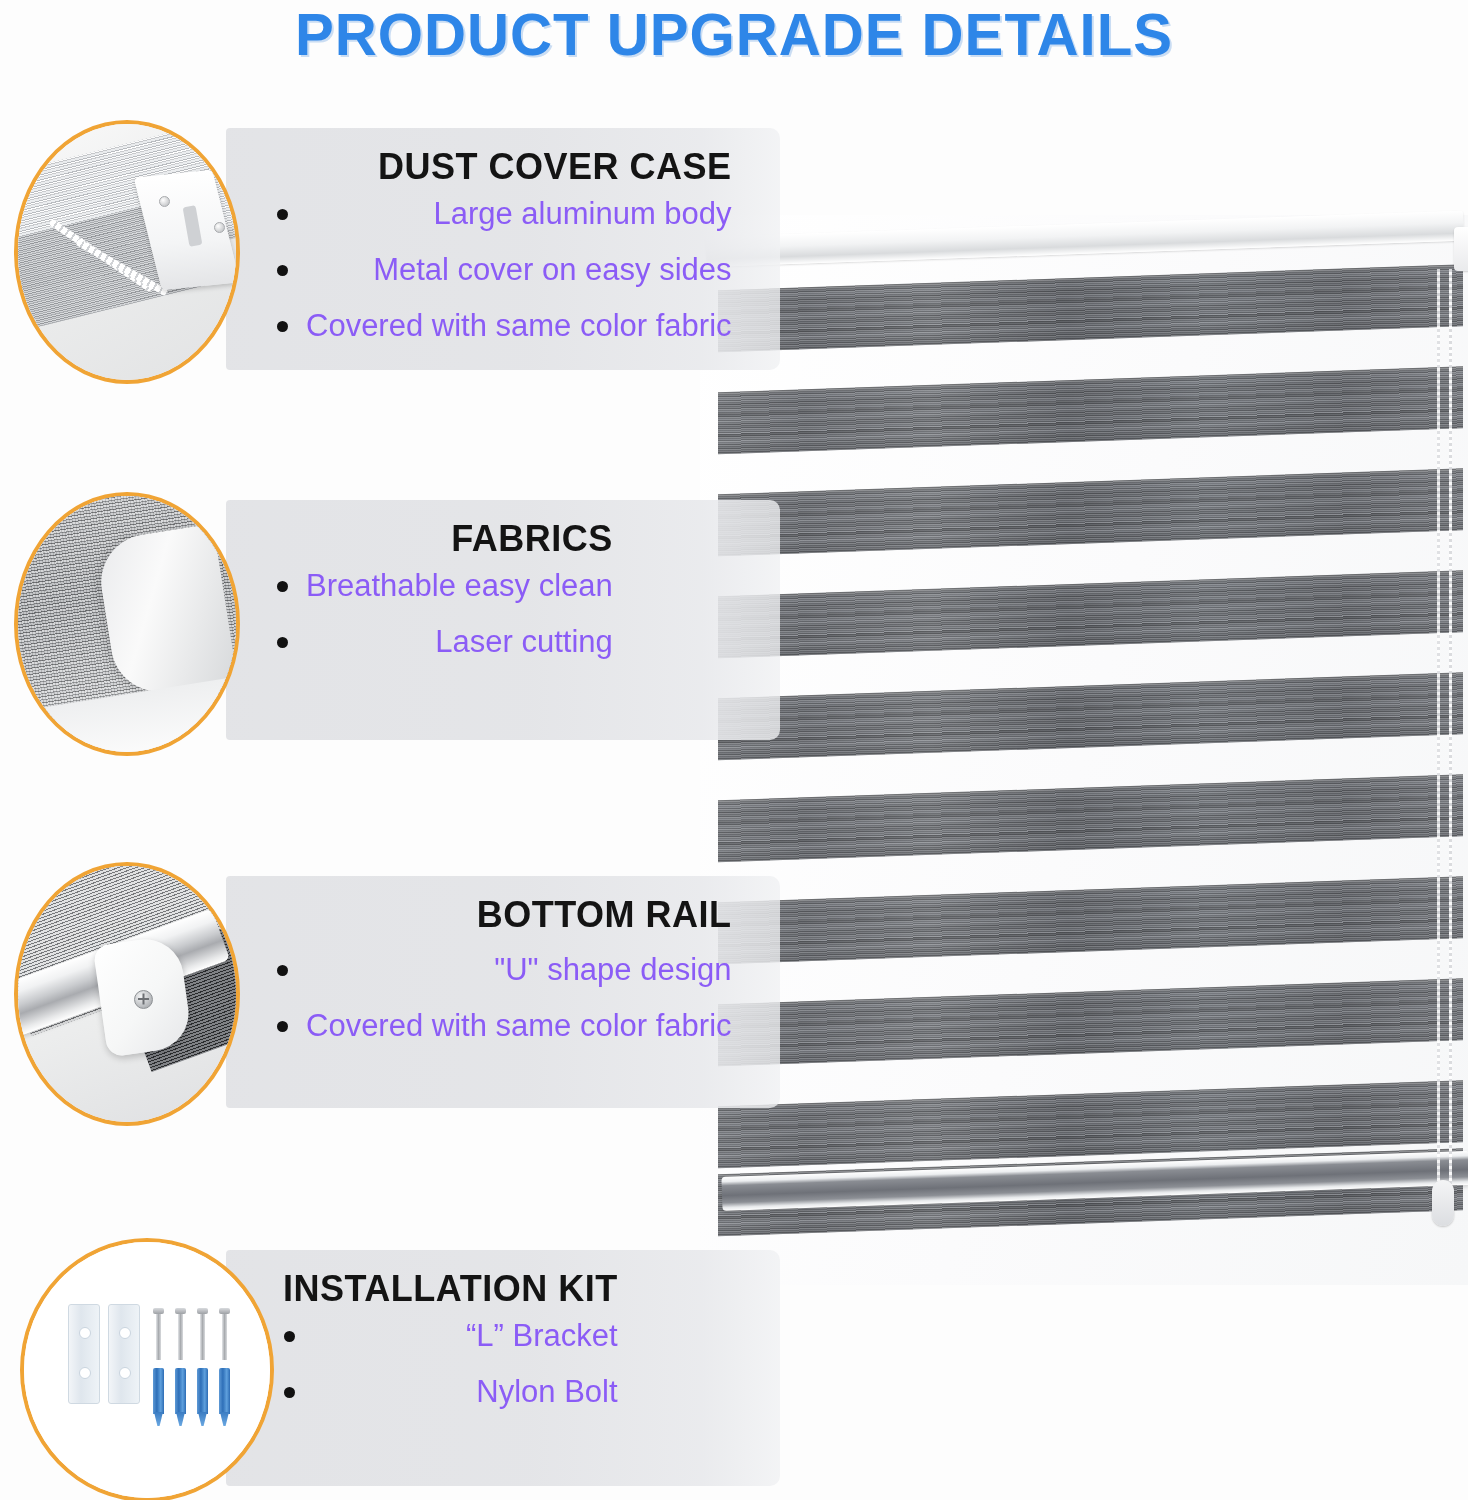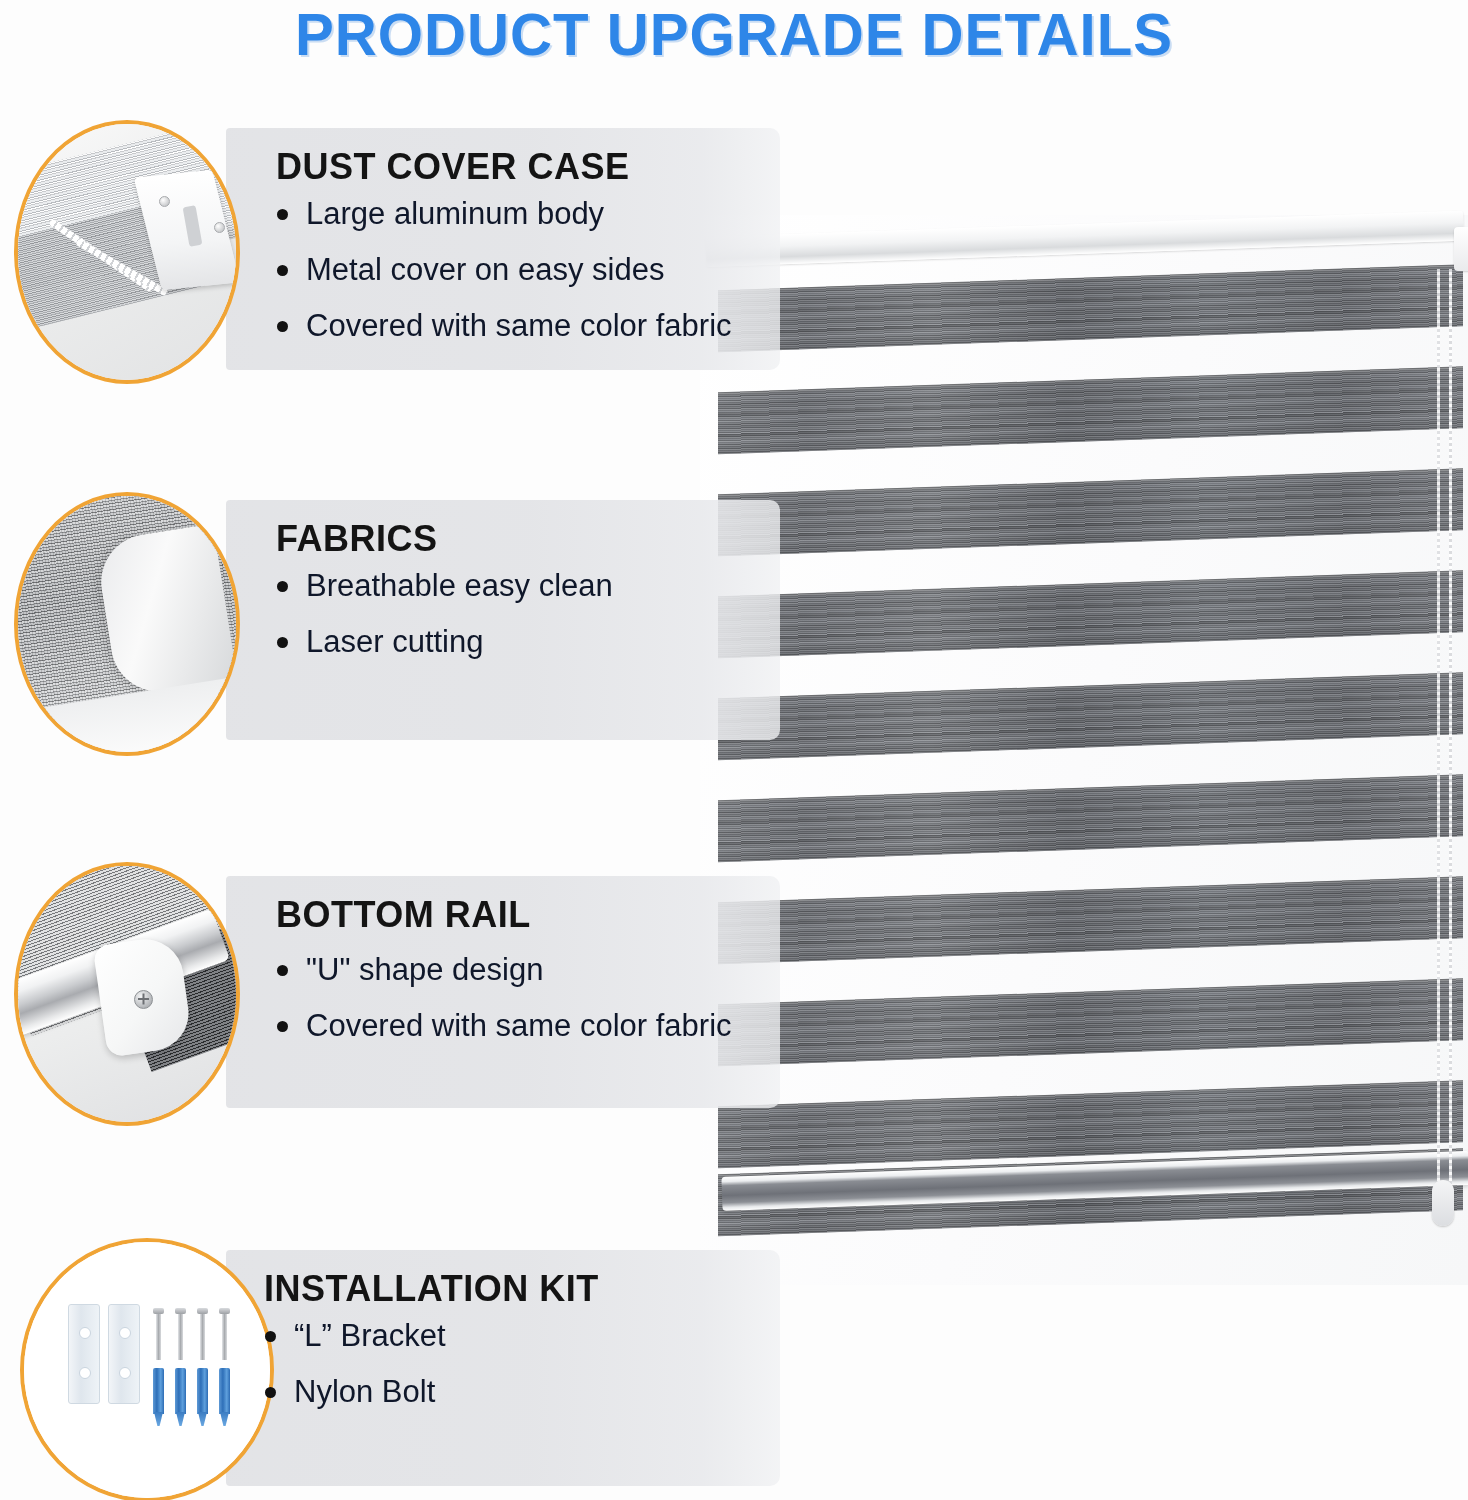--- a/index.html
+++ b/index.html
@@ -144,20 +144,21 @@
     width: 22px;
     height: 46px;
     border-radius: 11px;
     background: linear-gradient(to bottom,#f4f5f6,#dcdee1);
     box-shadow: 0 1px 2px rgba(0,0,0,0.2);
   }
 
   
   .feature {
     position: absolute;
+    text-align: right;
   }
   .panel {
     position: absolute;
     background: linear-gradient(to right,
        rgba(226,227,230,0.97) 0%,
        rgba(227,228,231,0.95) 55%,
        rgba(232,233,236,0.90) 86%,
        rgba(240,241,243,0.78) 100%);
     border-radius: 4px 10px 10px 4px;
   }
@@ -173,21 +174,21 @@
     margin: 0 0 10px 0;
     white-space: nowrap;
   }
   .blist {
     list-style: none;
     margin: 0;
     padding: 0;
   }
   .blist li {
     font-size: 31px;
-    color: #0f172a;
+    color: #8b5cf6;
     line-height: 1.0;
     margin: 0 0 25px 0;
     white-space: nowrap;
     position: relative;
     padding-left: 30px;
   }
   .blist li::before {
     content: "";
     position: absolute;
     left: 1px;
@@ -541,21 +542,21 @@
           <div class="screw" style="left:110px"></div>
           <div class="screw" style="left:132px"></div>
           <div class="screw" style="left:154px"></div>
           <div class="anchor" style="left:85px"></div>
           <div class="anchor" style="left:107px"></div>
           <div class="anchor" style="left:129px"></div>
           <div class="anchor" style="left:151px"></div>
         </div>
       </div>
     </div>
-    <div class="panel-text" style="left:264px;top:32px">
+    <div class="panel-text" style="left:283px;top:32px">
       <div class="ftitle">INSTALLATION KIT</div>
       <ul class="blist">
         <li>“L”  Bracket</li>
         <li>Nylon Bolt</li>
       </ul>
     </div>
   </div>
 
 </div>
 

